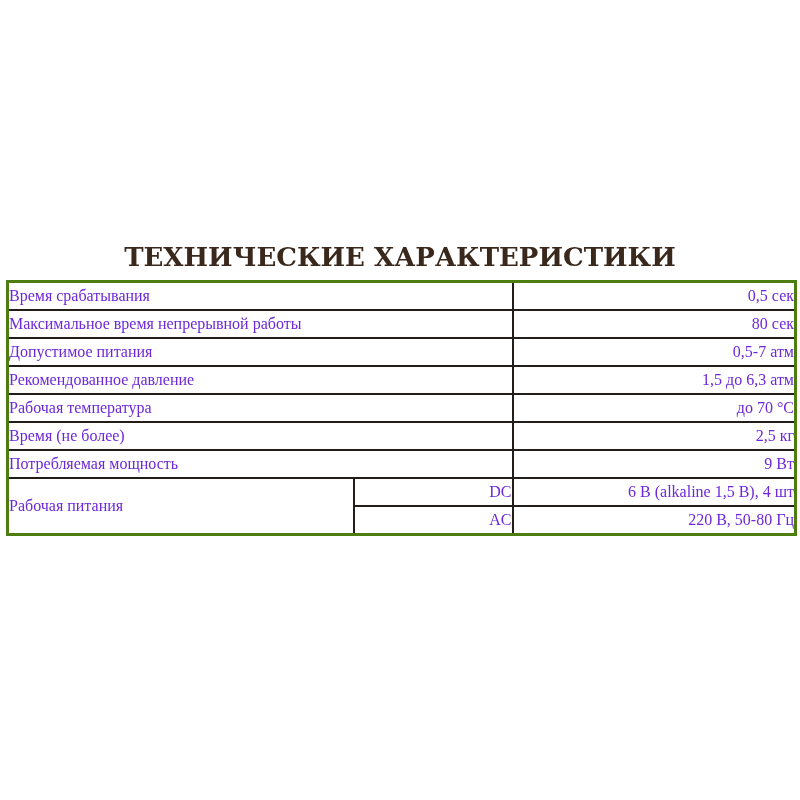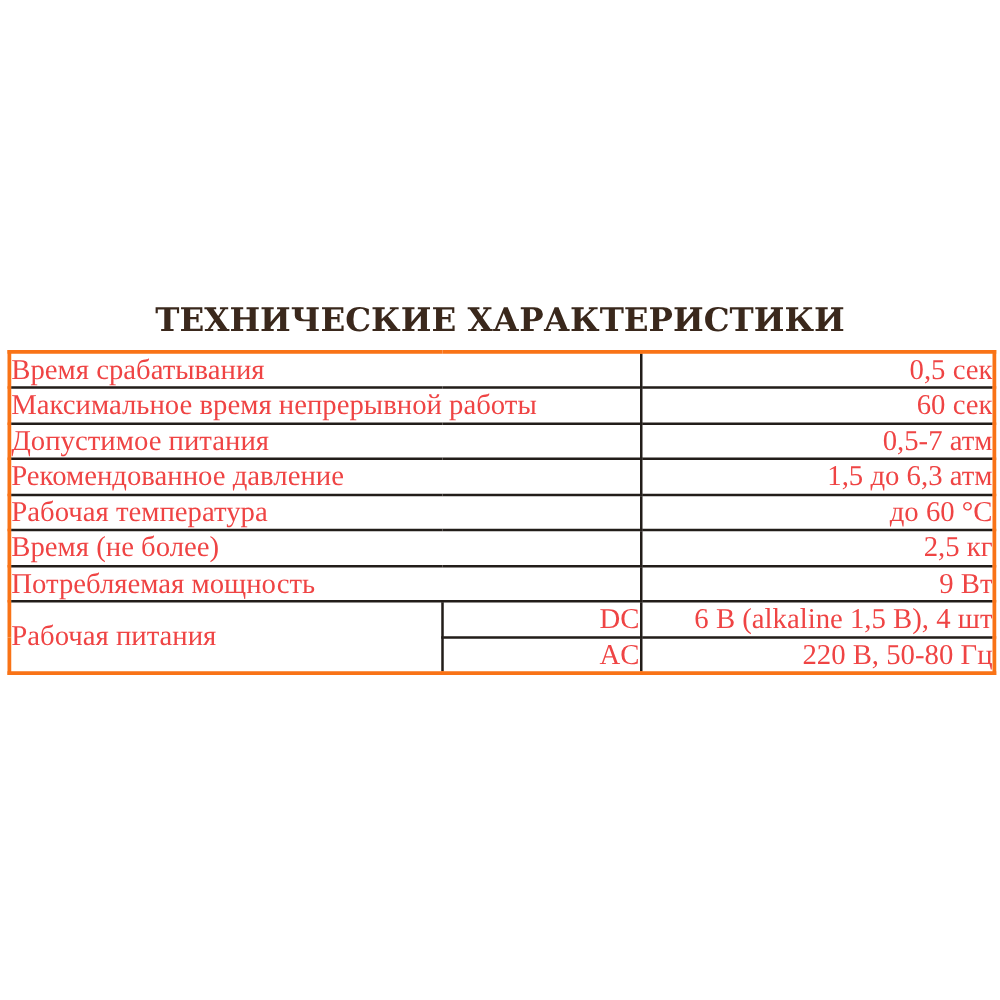--- a/index.html
+++ b/index.html
@@ -30,23 +30,23 @@
     white-space: nowrap;
   }
   table.specs {
     position: absolute;
     left: 6px;
     top: 280px;
     width: 788px;
     border-collapse: collapse;
     table-layout: fixed;
     font-family: "Liberation Serif", serif;
-    font-size: 23px;
-    color: #ef4444;
-    border: 3px solid #f97316;
+    font-size: 16px;
+    color: #6d28d9;
+    border: 3px solid #4d7c0f;
   }
   table.specs td {
     border: 2px solid #221d19;
     height: 26px;
     padding: 0;
     line-height: 1.15;
     vertical-align: middle;
     overflow: hidden;
     white-space: nowrap;
   }
@@ -73,33 +73,33 @@
       <col class="c2">
       <col class="c3">
     </colgroup>
     <tbody>
       <tr>
         <td colspan="2" class="label">Время срабатывания</td>
         <td class="value">0,5 сек</td>
       </tr>
       <tr>
         <td colspan="2" class="label">Максимальное время непрерывной работы</td>
-        <td class="value">60 сек</td>
+        <td class="value">80 сек</td>
       </tr>
       <tr>
         <td colspan="2" class="label">Допустимое питания</td>
         <td class="value">0,5-7 атм</td>
       </tr>
       <tr>
         <td colspan="2" class="label">Рекомендованное давление</td>
         <td class="value">1,5 до 6,3 атм</td>
       </tr>
       <tr>
         <td colspan="2" class="label">Рабочая температура</td>
-        <td class="value">до 60 °С</td>
+        <td class="value">до 70 °С</td>
       </tr>
       <tr>
         <td colspan="2" class="label">Время (не более)</td>
         <td class="value">2,5 кг</td>
       </tr>
       <tr>
         <td colspan="2" class="label">Потребляемая мощность</td>
         <td class="value">9 Вт</td>
       </tr>
       <tr>

